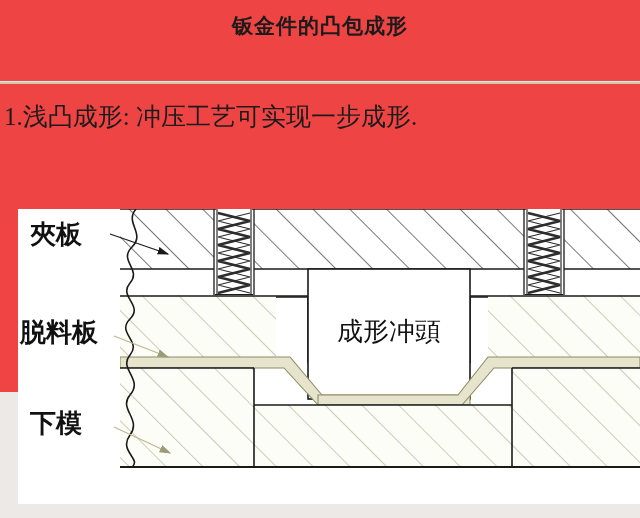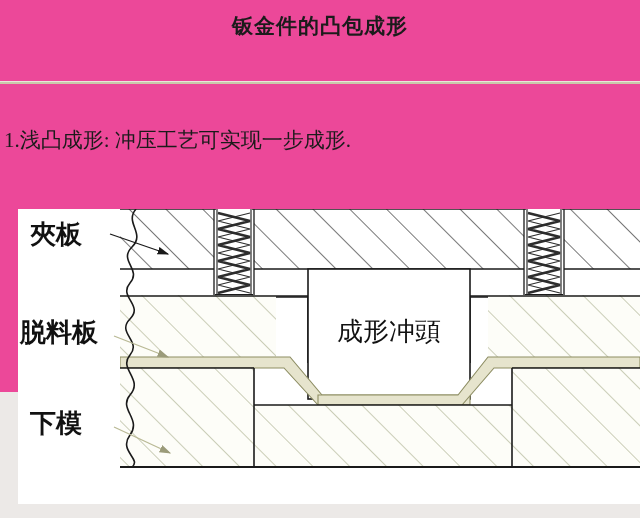--- a/index.html
+++ b/index.html
@@ -13,21 +13,21 @@
     font-family: "Liberation Serif", "DejaVu Serif", serif;
     overflow: hidden;
     position: relative;
   }
 
   #slide {
     position: absolute;
     left: 0; top: 0;
     width: 640px;
     height: 392px;
-    background: #ec4899;
+    background: #ef4444;
   }
 
   
   #title-block {
     position: absolute;
     left: 0;
     top: 12px;
     width: 640px;
     text-align: center;
   }
@@ -51,25 +51,24 @@
     border-bottom: 2px solid #cbc8ab;
     box-sizing: border-box;
   }
 
   
   #body-line {
     position: absolute;
     left: 4px;
     top: 104px;
     width: 630px;
-    font-size: 21px;
+    font-size: 25px;
     color: #1b1b1b;
     line-height: 26px;
     white-space: nowrap;
-    margin-top: 23px;
   }
 
   
   #figure {
     position: absolute;
     left: 18px;
     top: 209px;
     width: 622px;
     height: 295px;
     background: #ffffff;

